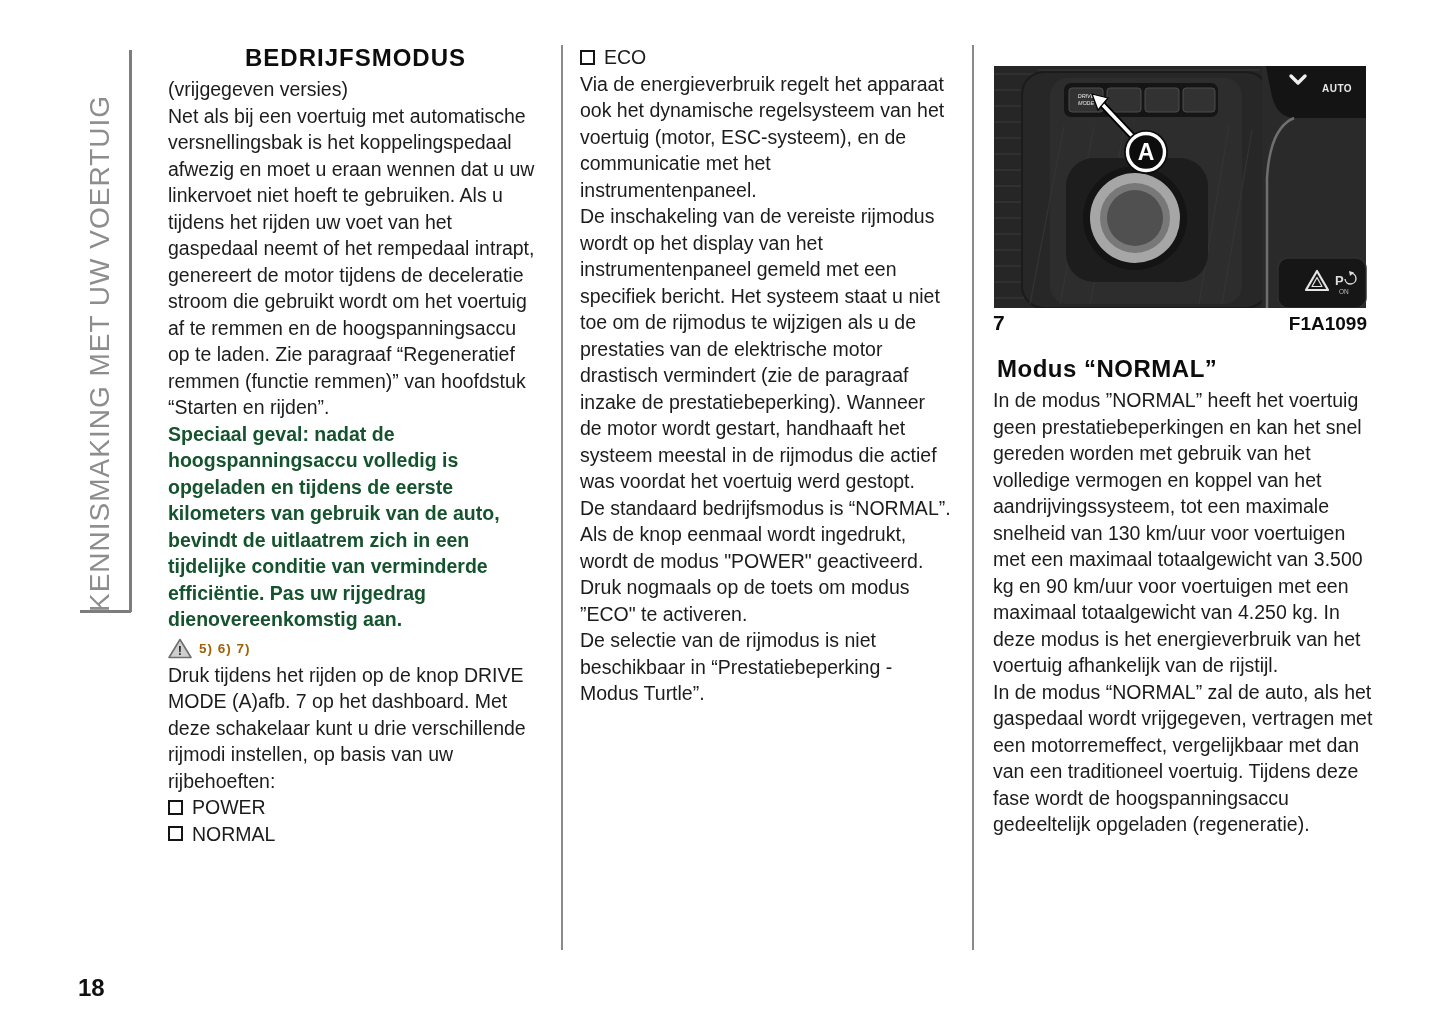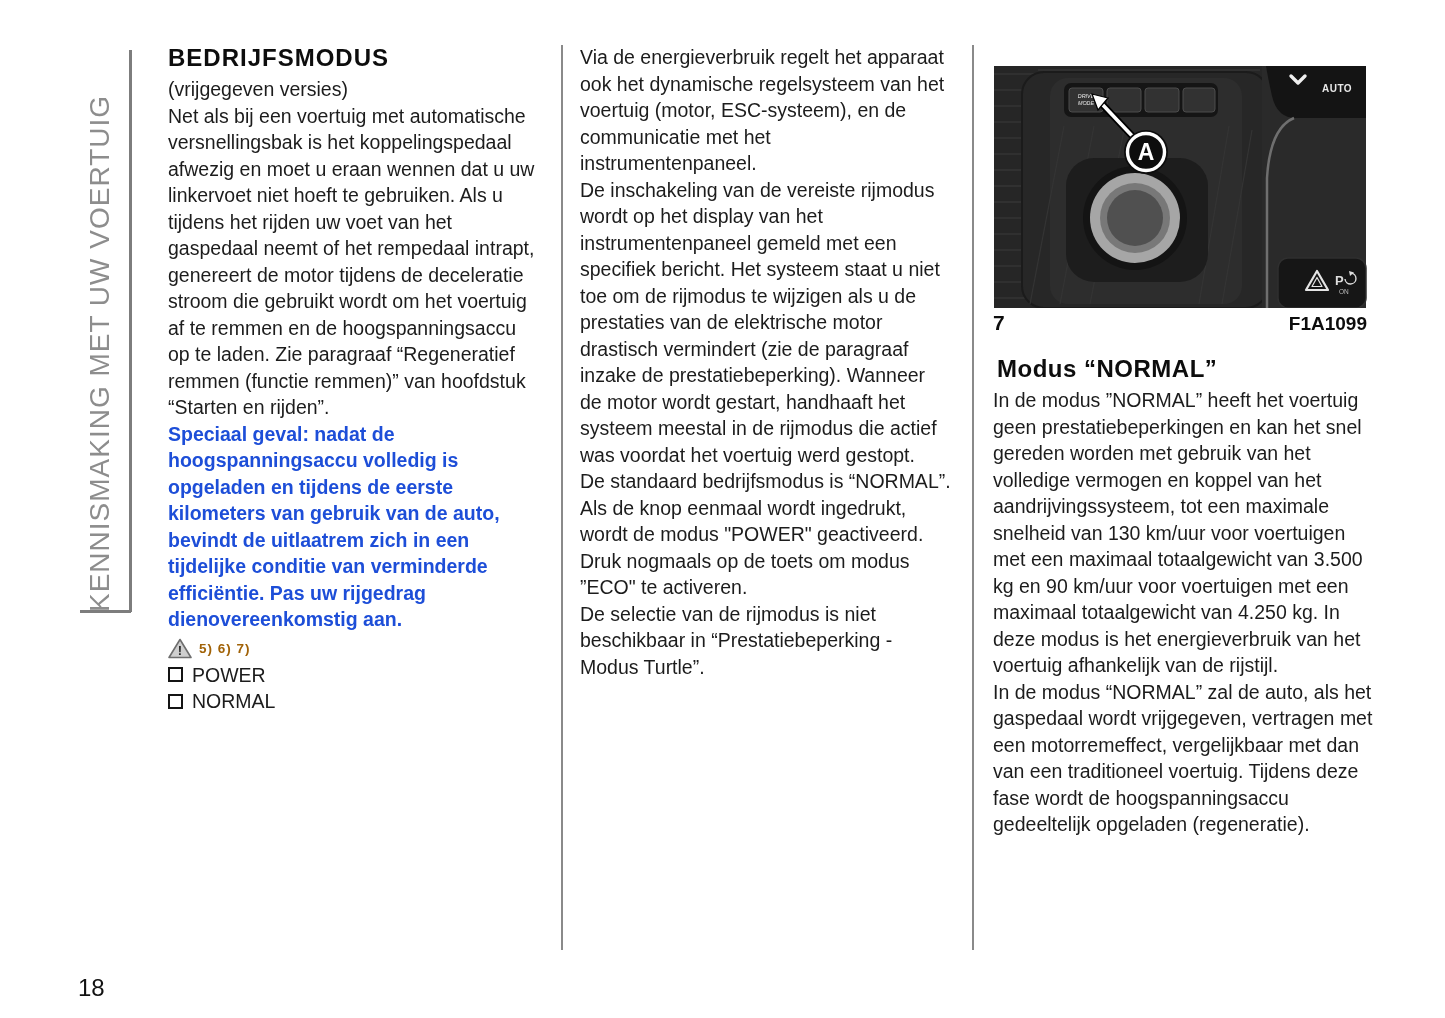--- a/index.html
+++ b/index.html
@@ -7,36 +7,36 @@
     position:relative;width:1445px;height:1018px;background:#fff;overflow:hidden;
     font-family:"Liberation Sans",sans-serif;color:#1c1c1c;
   }
   
   .sidebar-title{
     position:absolute;left:84px;top:612px;transform:rotate(-90deg);transform-origin:top left;
     font-size:28px;letter-spacing:1px;color:#8d8d8d;white-space:nowrap;
   }
   .sidebar-vline{position:absolute;left:129px;top:50px;width:2.5px;height:562px;background:#7d7d7d;}
   .sidebar-hline{position:absolute;left:80px;top:610px;width:51px;height:2.5px;background:#7d7d7d;}
-  .page-number{position:absolute;left:78px;top:974px;font-size:24px;font-weight:normal;color:#111;}
+  .page-number{position:absolute;left:78px;top:974px;font-size:24px;font-weight:bold;color:#111;}
   
   .col{position:absolute;top:44px;}
   .col1{left:168px;width:375px;}
   .col2{left:580px;width:372px;}
   .col3{left:993px;width:380px;top:53px;}
   .divider{position:absolute;top:45px;width:2px;height:905px;background:#8a8a8a;}
   .div1{left:561px;} .div2{left:972px;}
   h1.heading{
-    margin:0 0 4px 0;font-size:24px;font-weight:bold;letter-spacing:1px;color:#0d0d0d;
+    margin:0 0 4px 0;font-size:24px;font-weight:bold;letter-spacing:1px;color:#0d0d0d;text-align:center;
   }
   h2.heading2{
     margin:20px 0 4px 4px;font-size:24px;font-weight:bold;letter-spacing:0.5px;color:#0d0d0d;
   }
   p.body{margin:0;font-size:19.5px;line-height:26.5px;color:#1c1c1c;}
-  p.body.bold{font-weight:bold;color:#1d4ed8;}
+  p.body.bold{font-weight:bold;color:#14532d;}
   .bullet-row{display:flex;align-items:center;font-size:19.5px;line-height:26.5px;}
   .sq{
     display:inline-block;width:11px;height:11px;border:2.5px solid #141414;
     margin-right:9px;flex:0 0 auto;
   }
   .warning-row{display:flex;align-items:center;gap:7px;margin:5px 0 3px 0;}
   .warning-refs{font-size:13.5px;font-weight:bold;color:#a16207;letter-spacing:1px;}
   
   .figure{display:block;margin-top:13px;}
   .figure-caption{
@@ -64,31 +64,36 @@
     <p class="body">(vrijgegeven versies)</p>
     <p class="body">Net als bij een voertuig met automatische versnellingsbak is het koppelingspedaal afwezig en moet u eraan wennen dat u uw linkervoet niet hoeft te gebruiken. Als u tijdens het rijden uw voet van het gaspedaal neemt of het rempedaal intrapt, genereert de motor tijdens de deceleratie stroom die gebruikt wordt om het voertuig af te remmen en de hoogspanningsaccu op te laden. Zie paragraaf “Regeneratief remmen (functie remmen)” van hoofdstuk “Starten en rijden”.</p>
     <p class="body bold">Speciaal geval: nadat de hoogspanningsaccu volledig is opgeladen en tijdens de eerste kilometers van gebruik van de auto, bevindt de uitlaatrem zich in een tijdelijke conditie van verminderde efficiëntie. Pas uw rijgedrag dienovereenkomstig aan.</p>
     <div class="warning-row">
       <svg width="24" height="21" viewBox="0 0 24 21">
         <polygon points="12,1.5 23,19.5 1,19.5" fill="#cfcfcf" stroke="#6e6e6e" stroke-width="1.6" stroke-linejoin="round"></polygon>
         <text x="12" y="16.5" text-anchor="middle" font-family="Liberation Sans, sans-serif" font-size="13" font-weight="bold" fill="#2a2a2a">!</text>
       </svg>
       <span class="warning-refs">5) 6) 7)</span>
     </div>
+    <p class="body">Druk tijdens het rijden op de knop DRIVE MODE (A)afb. 7 op het dashboard. Met deze schakelaar kunt u drie verschillende rijmodi instellen, op basis van uw rijbehoeften:</p>
     <div class="bullet-row">
       <span class="sq"></span>
       <span>POWER</span>
     </div>
     <div class="bullet-row">
       <span class="sq"></span>
       <span>NORMAL</span>
     </div>
   </div>
 
   <div class="col col2">
+    <div class="bullet-row">
+      <span class="sq"></span>
+      <span>ECO</span>
+    </div>
     <p class="body">Via de energieverbruik regelt het apparaat ook het dynamische regelsysteem van het voertuig (motor, ESC-systeem), en de communicatie met het instrumentenpaneel.</p>
     <p class="body">De inschakeling van de vereiste rijmodus wordt op het display van het instrumentenpaneel gemeld met een specifiek bericht. Het systeem staat u niet toe om de rijmodus te wijzigen als u de prestaties van de elektrische motor drastisch vermindert (zie de paragraaf inzake de prestatiebeperking). Wanneer de motor wordt gestart, handhaaft het systeem meestal in de rijmodus die actief was voordat het voertuig werd gestopt.</p>
     <p class="body">De standaard bedrijfsmodus is “NORMAL”. Als de knop eenmaal wordt ingedrukt, wordt de modus "POWER" geactiveerd. Druk nogmaals op de toets om modus ”ECO" te activeren.</p>
     <p class="body">De selectie van de rijmodus is niet beschikbaar in “Prestatiebeperking - Modus Turtle”.</p>
   </div>
 
   <div class="col col3">
 
     <svg class="figure" width="374" height="242" viewBox="0 0 372 242">
       <rect x="0" y="0" width="372" height="242" fill="#262626"></rect>

